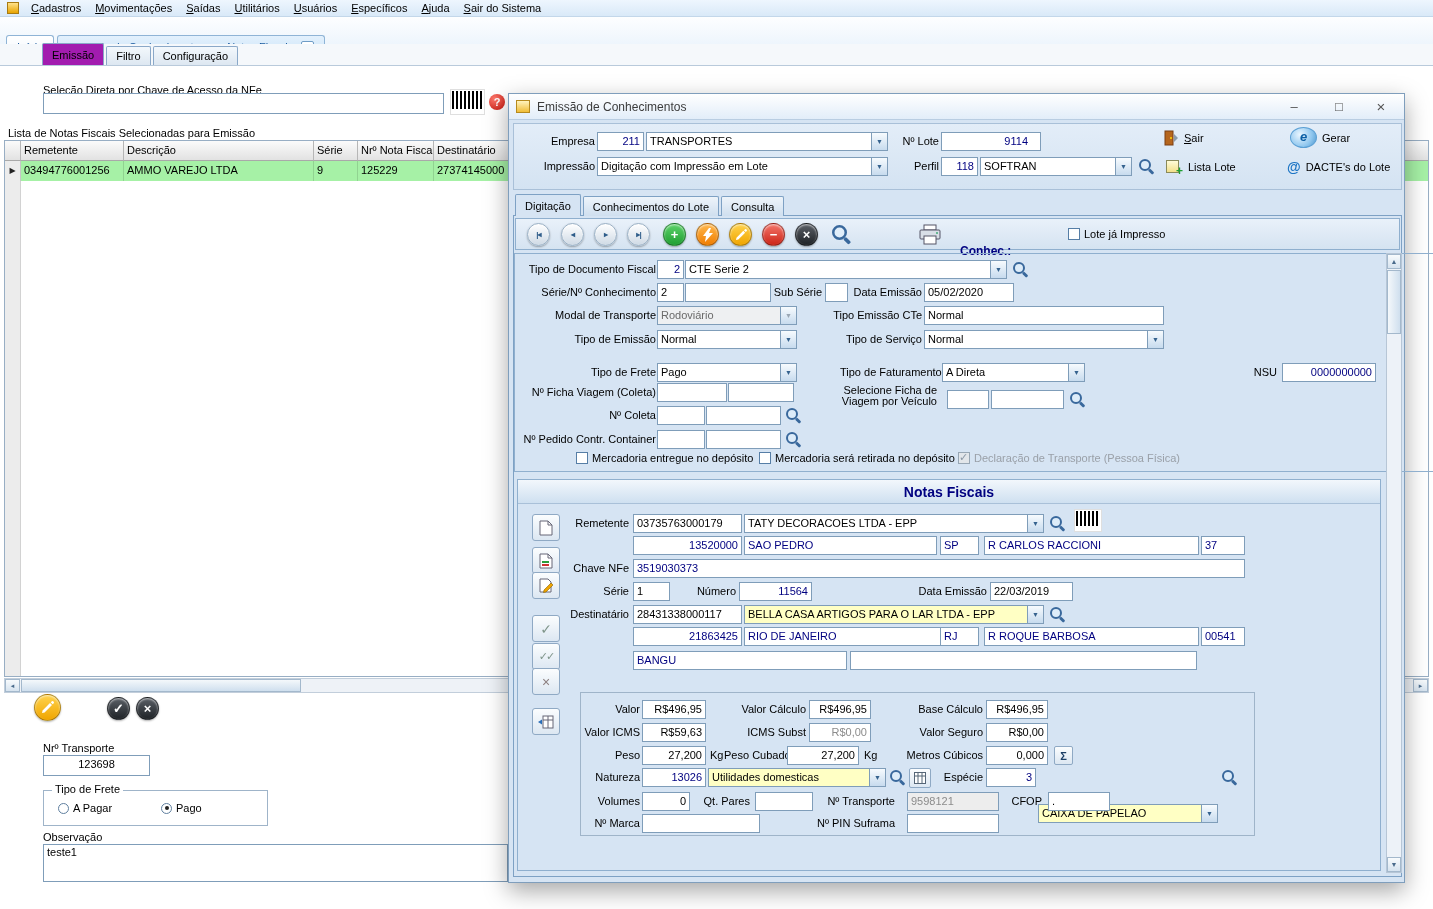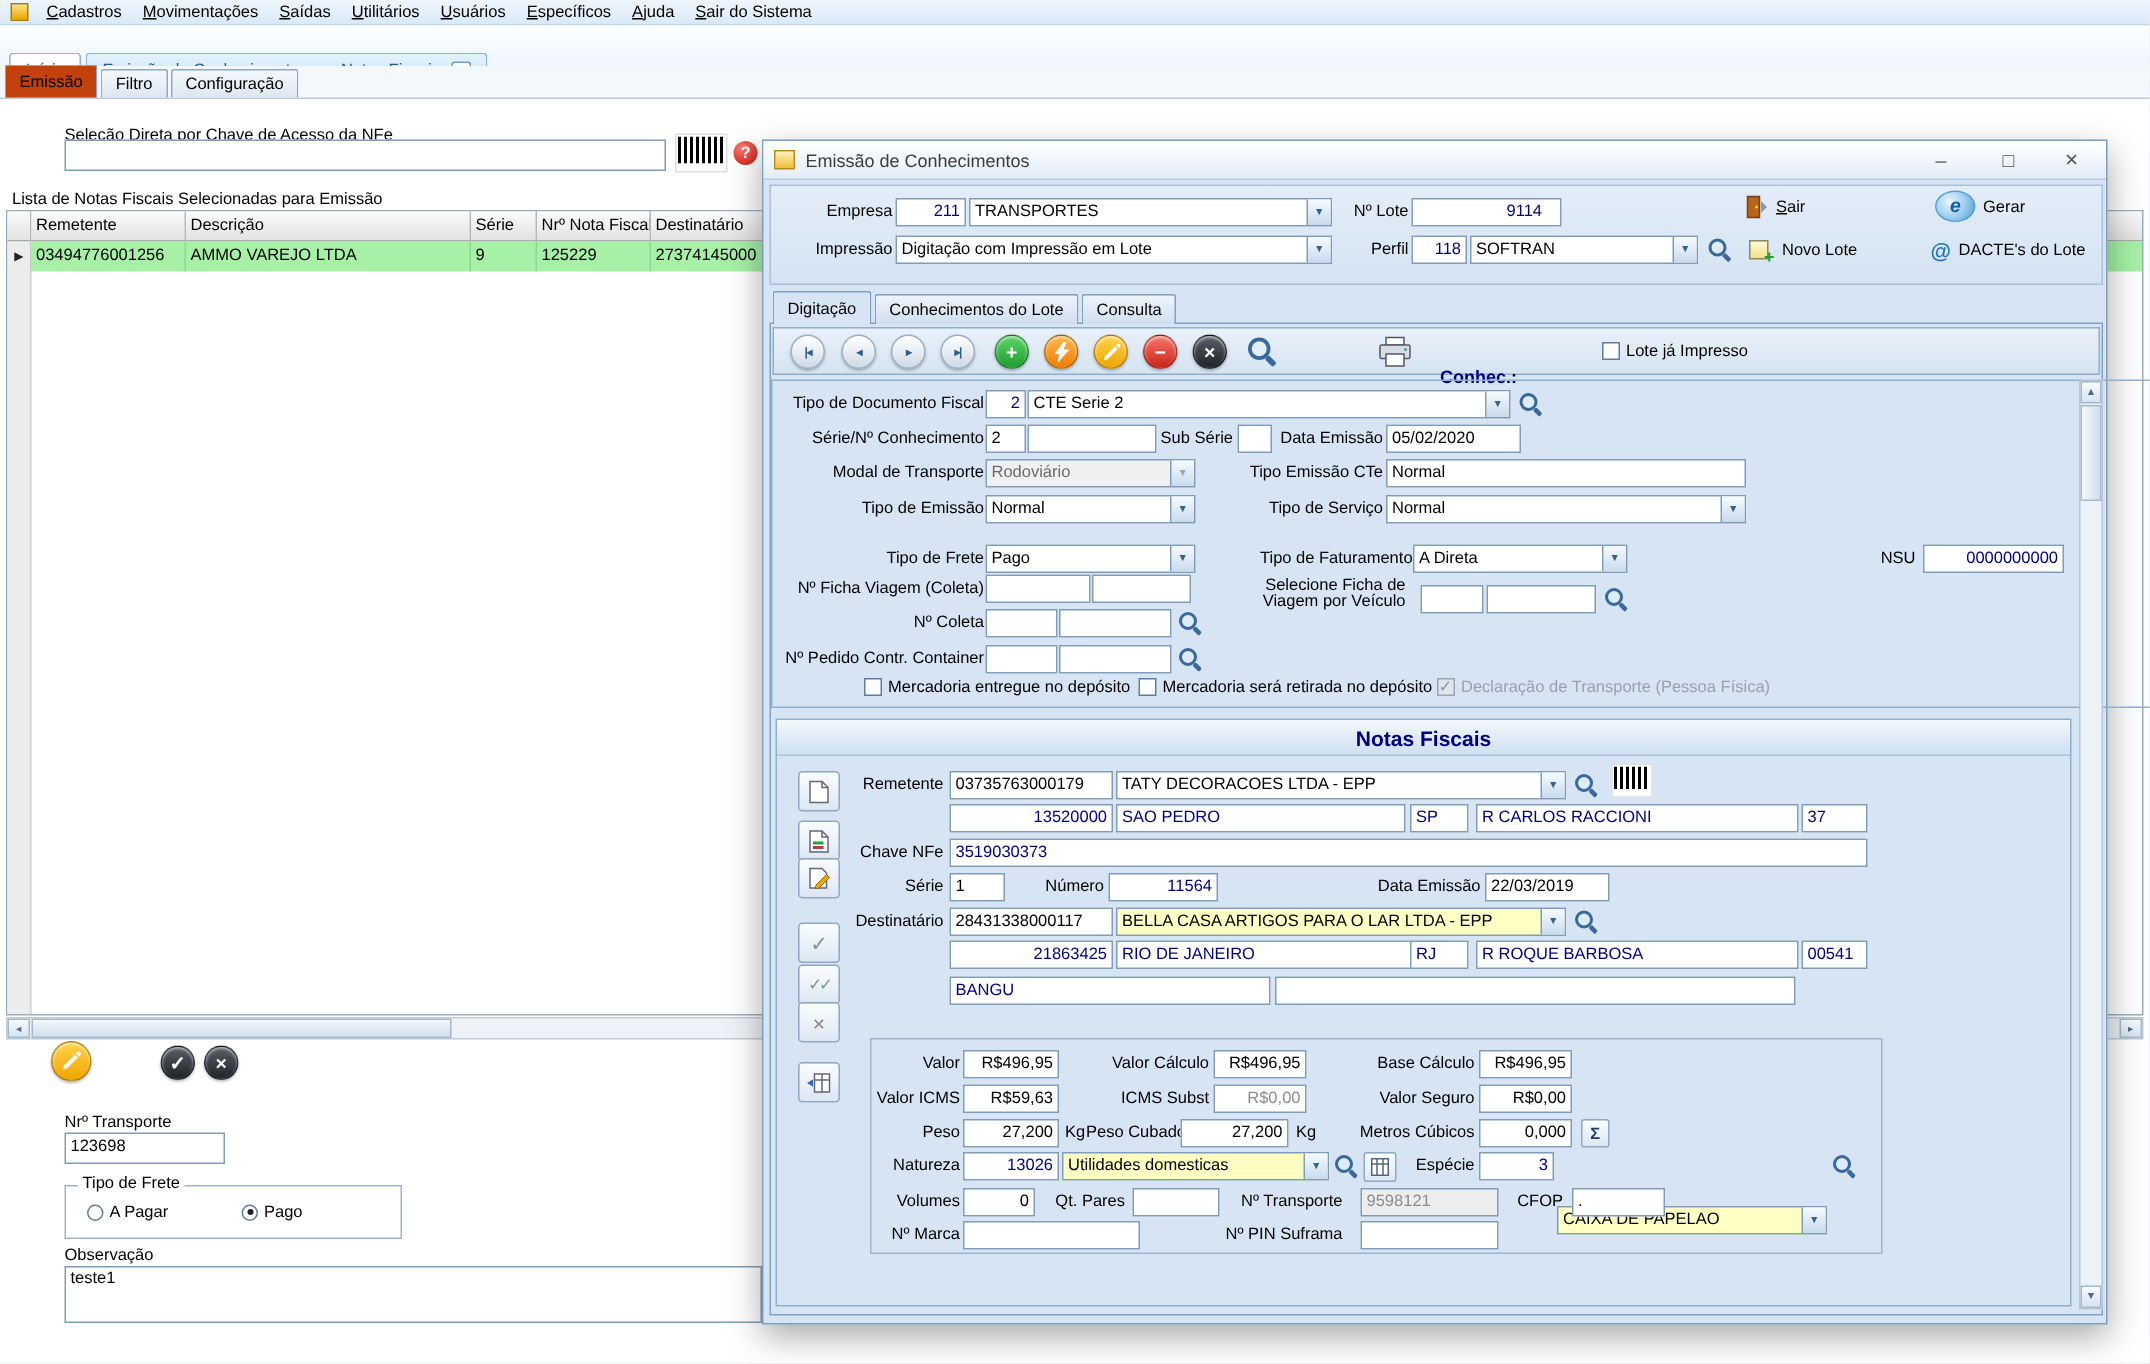--- a/index.html
+++ b/index.html
@@ -14,21 +14,21 @@
 
   
   .tabrow{position:absolute;left:0;top:17px;right:0;height:42px;background:linear-gradient(#fdfeff,#e6f1fb);border-bottom:1px solid #8fb4d6;display:flex;align-items:flex-end;padding-left:6px;gap:3px;z-index:5;}
   .mtab{height:23px;display:flex;align-items:center;padding:0 10px;border:1px solid #8fb4d6;border-bottom:none;border-radius:3px 3px 0 0;background:linear-gradient(#ffffff,#f0f7fd);color:#1a5a9e;white-space:nowrap;}
   .mtab.active{background:linear-gradient(#e3f1fd,#c9e2f6);}
   .tab-close{margin-left:8px;width:13px;height:13px;border:1px solid #6f9cc6;background:#fff;color:#33668f;font-size:9px;line-height:11px;text-align:center;border-radius:2px;}
 
   
   .subtabrow{position:absolute;left:0;top:44px;right:0;height:22px;background:#f5f8fb;display:flex;align-items:flex-end;padding-left:3px;gap:2px;border-bottom:1px solid #b9cadb;z-index:5;}
   .stab{height:19px;padding:0 9px;border:1px solid #8aa8c8;border-bottom:none;border-radius:2px 2px 0 0;display:flex;align-items:center;background:linear-gradient(#f3f8fc,#dde7f1);white-space:nowrap;}
-  .stab.active{height:22px;background:#c2410c;}
+  .stab.active{height:22px;background:#a21caf;margin-left:39px;}
 
   
   .lab{position:absolute;text-align:right;white-space:nowrap;line-height:13px;}
   .labl{position:absolute;text-align:left;white-space:nowrap;line-height:13px;}
   .fld{position:absolute;height:19px;border:1px solid #7f9db9;background:#fff;line-height:17px;padding:0 3px;white-space:nowrap;overflow:hidden;}
   .fld.r{text-align:right;}
   .fld.navy{color:#000080;}
   .fld.graytxt{color:#8c8c8c;}
   .fld.dis{background:#ededed;color:#8c8c8c;}
   .cmb{position:absolute;height:19px;border:1px solid #7f9db9;background:#fff;display:flex;}
@@ -182,21 +182,21 @@
     </svg>
 </div>
 <div class="circ c-blk" style="left:107px;top:697px;">
     <span>✓</span>
   </div>
 <div class="circ c-blk" style="left:136px;top:697px;">
     <span>×</span>
   </div>
 
 <div class="labl" style="left:43px;top:742px;">Nrº Transporte</div>
-<div class="fld" style="left:43px;top:755px;width:107px;height:21px;">123698</div>
+<div class="fld" style="left:43px;top:755px;width:107px;height:21px;text-align:center;">123698</div>
 
 <div class="gbox" style="left:43px;top:790px;width:225px;height:36px;">
   <span class="legend">Tipo de Frete</span>
   <div class="rad" style="left:14px;top:11px;">
       <span class="c"></span>
       <span>A Pagar</span>
     </div>
   <div class="rad sel" style="left:117px;top:11px;">
       <span class="c"></span>
       <span>Pago</span>
@@ -242,21 +242,21 @@
   <div class="hbtn" style="left:655px;top:36px;">
     <svg width="15" height="16" viewBox="0 0 15 16">
         <rect x="1" y="1" width="8" height="14" fill="#b5651d" stroke="#7a3e12"></rect>
         <circle cx="7" cy="8" r="1" fill="#ffd700"></circle>
         <path d="M10 4l4 4-4 4z" fill="#8a9aaa"></path>
       </svg>
     <span class="accel">Sair</span>
   </div>
   <div class="hbtn" style="left:657px;top:66px;">
     <span class="nlico"></span>
-    <span style="margin-left:4px;">Novo Lote</span>
+    <span style="margin-left:4px;">Lista Lote</span>
   </div>
   <div class="hbtn" style="left:781px;top:33px;">
     <span class="mdfe"></span>
     <span>Gerar</span>
   </div>
   <div class="hbtn" style="left:778px;top:65px;">
     <span class="aticon">@</span>
     <span>DACTE's do Lote</span>
   </div>
 

